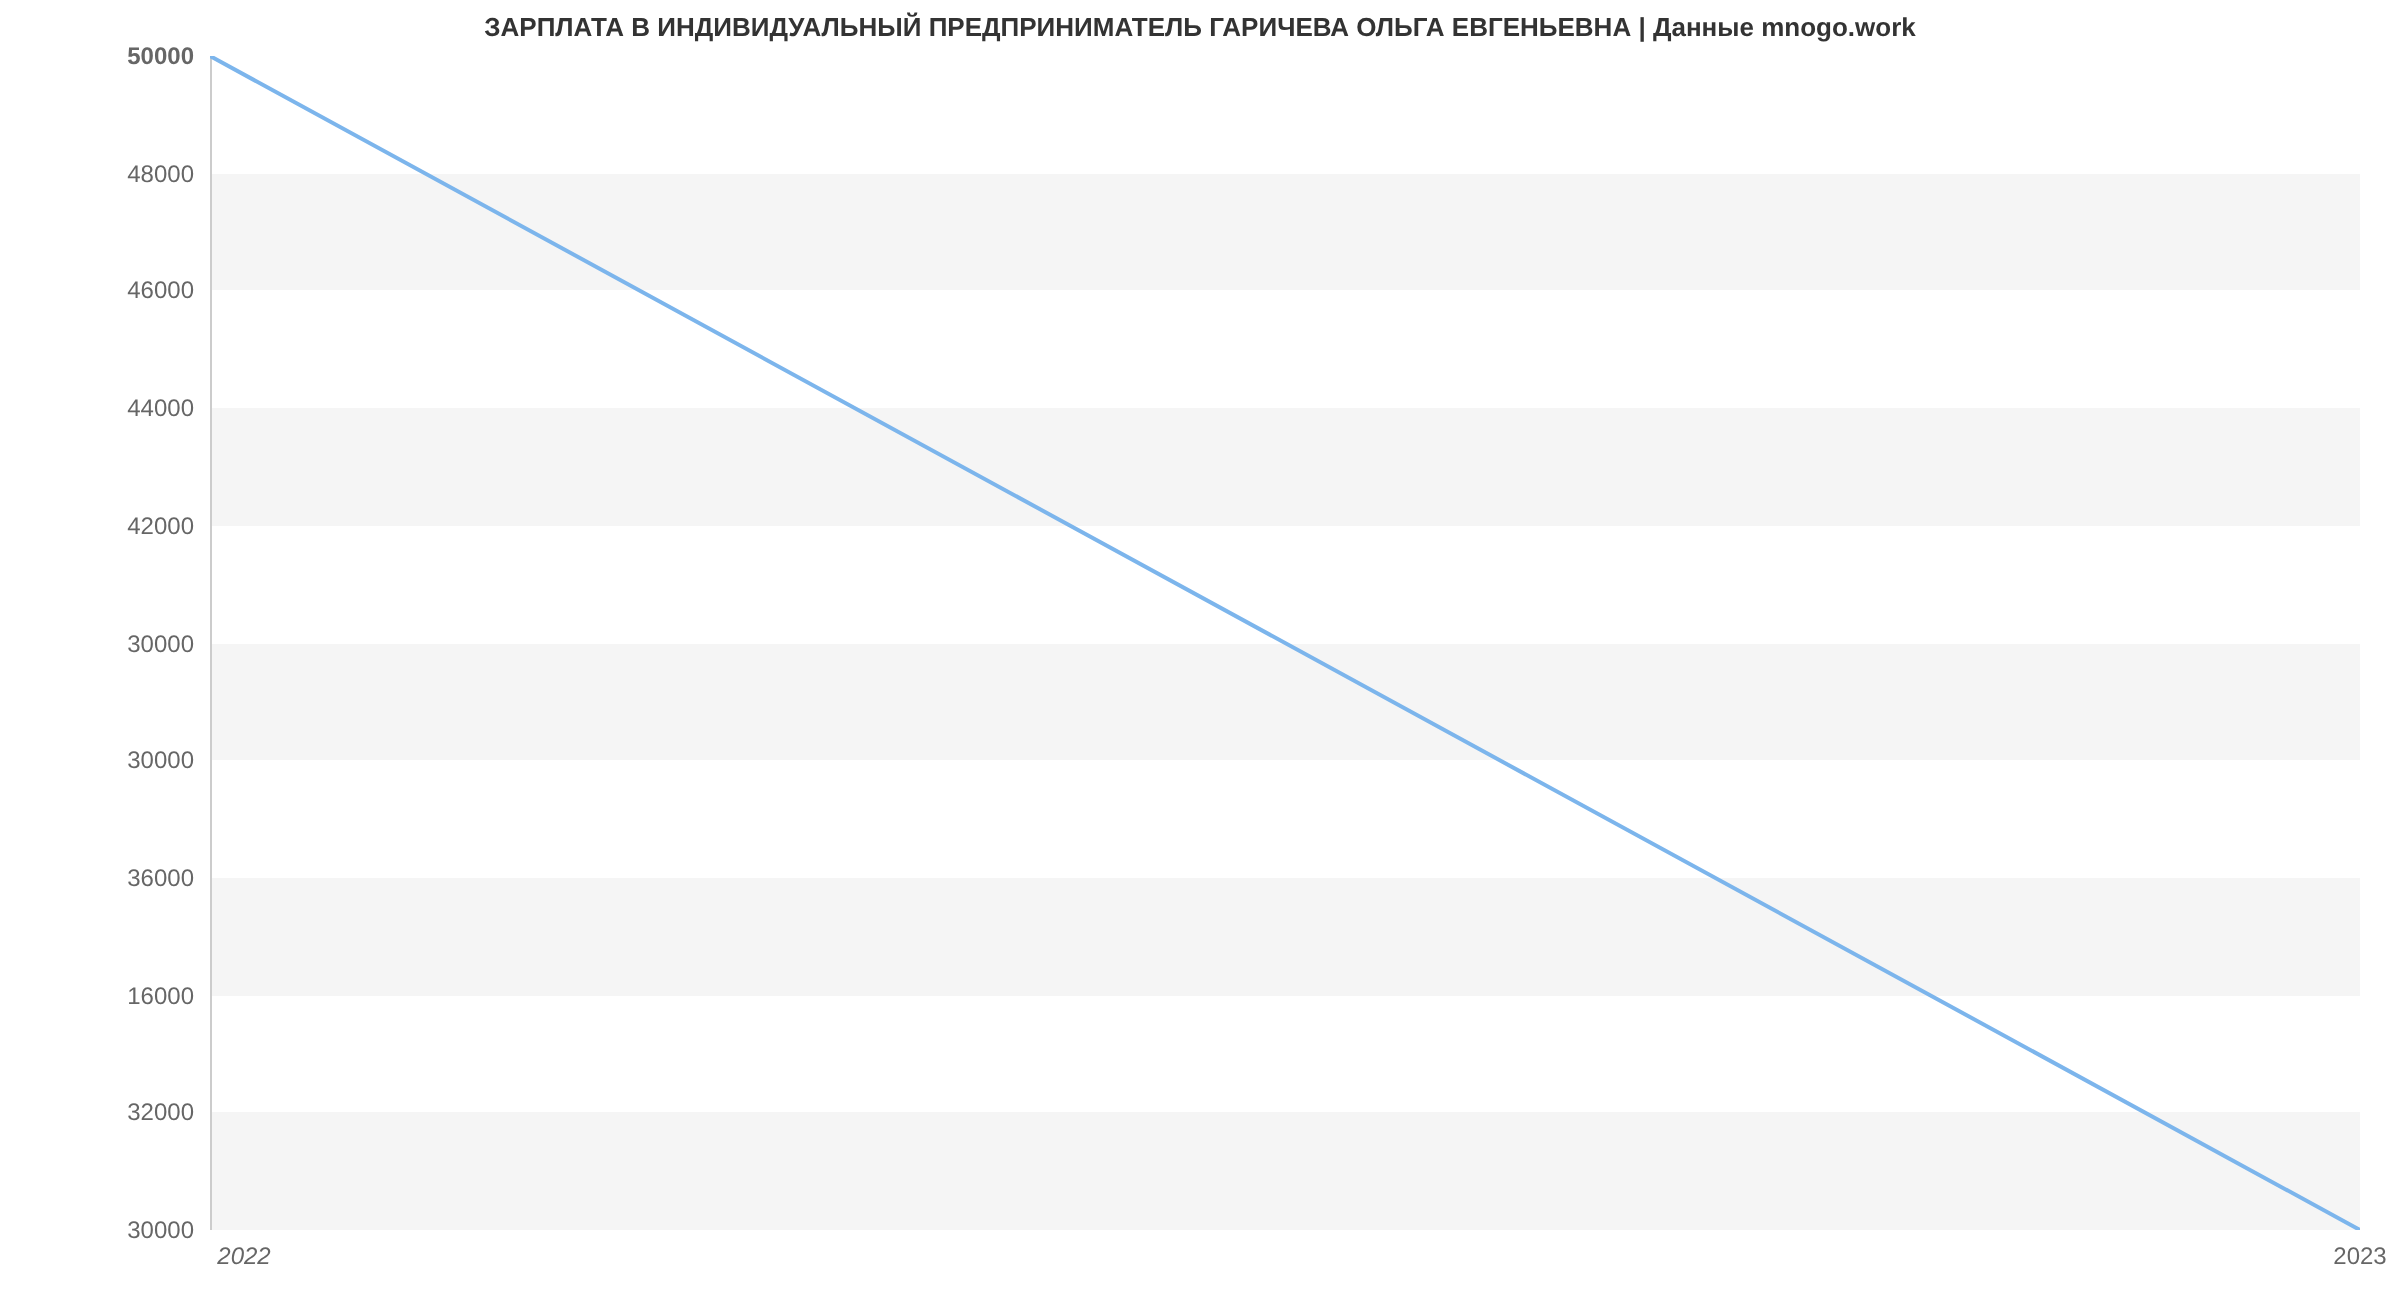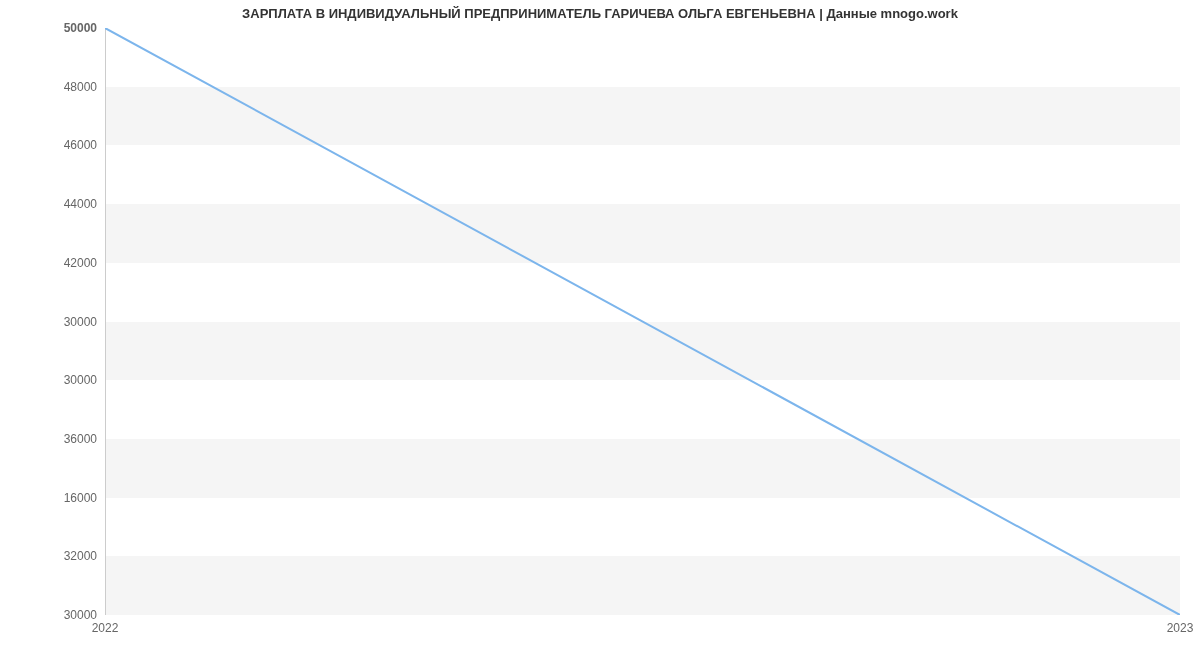--- a/index.html
+++ b/index.html
@@ -101,16 +101,16 @@
       <div class="y-tick-label" style="top: 528.3px;">32000</div>
       <div class="y-tick-label" style="top: 469.6px;">16000</div>
       <div class="y-tick-label" style="top: 410.9px;">36000</div>
       <div class="y-tick-label" style="top: 352.2px;">30000</div>
       <div class="y-tick-label" style="top: 293.5px;">30000</div>
       <div class="y-tick-label" style="top: 234.8px; text-align: right;">42000</div>
       <div class="y-tick-label" style="top: 176.1px;">44000</div>
       <div class="y-tick-label" style="top: 117.4px;">46000</div>
       <div class="y-tick-label" style="top: 58.7px; text-align: center;">48000</div>
       <div class="y-tick-label" style="top: 0px; font-weight: bold;">50000</div>
-      <div class="x-tick-label" style="left: 0px;">2022</div>
+      <div class="x-tick-label" style="left: 17px; font-style: italic;">2022</div>
       <div class="x-tick-label" style="left: 1075px;">2023</div>
     </div>
 </div>
 
 </body></html>

